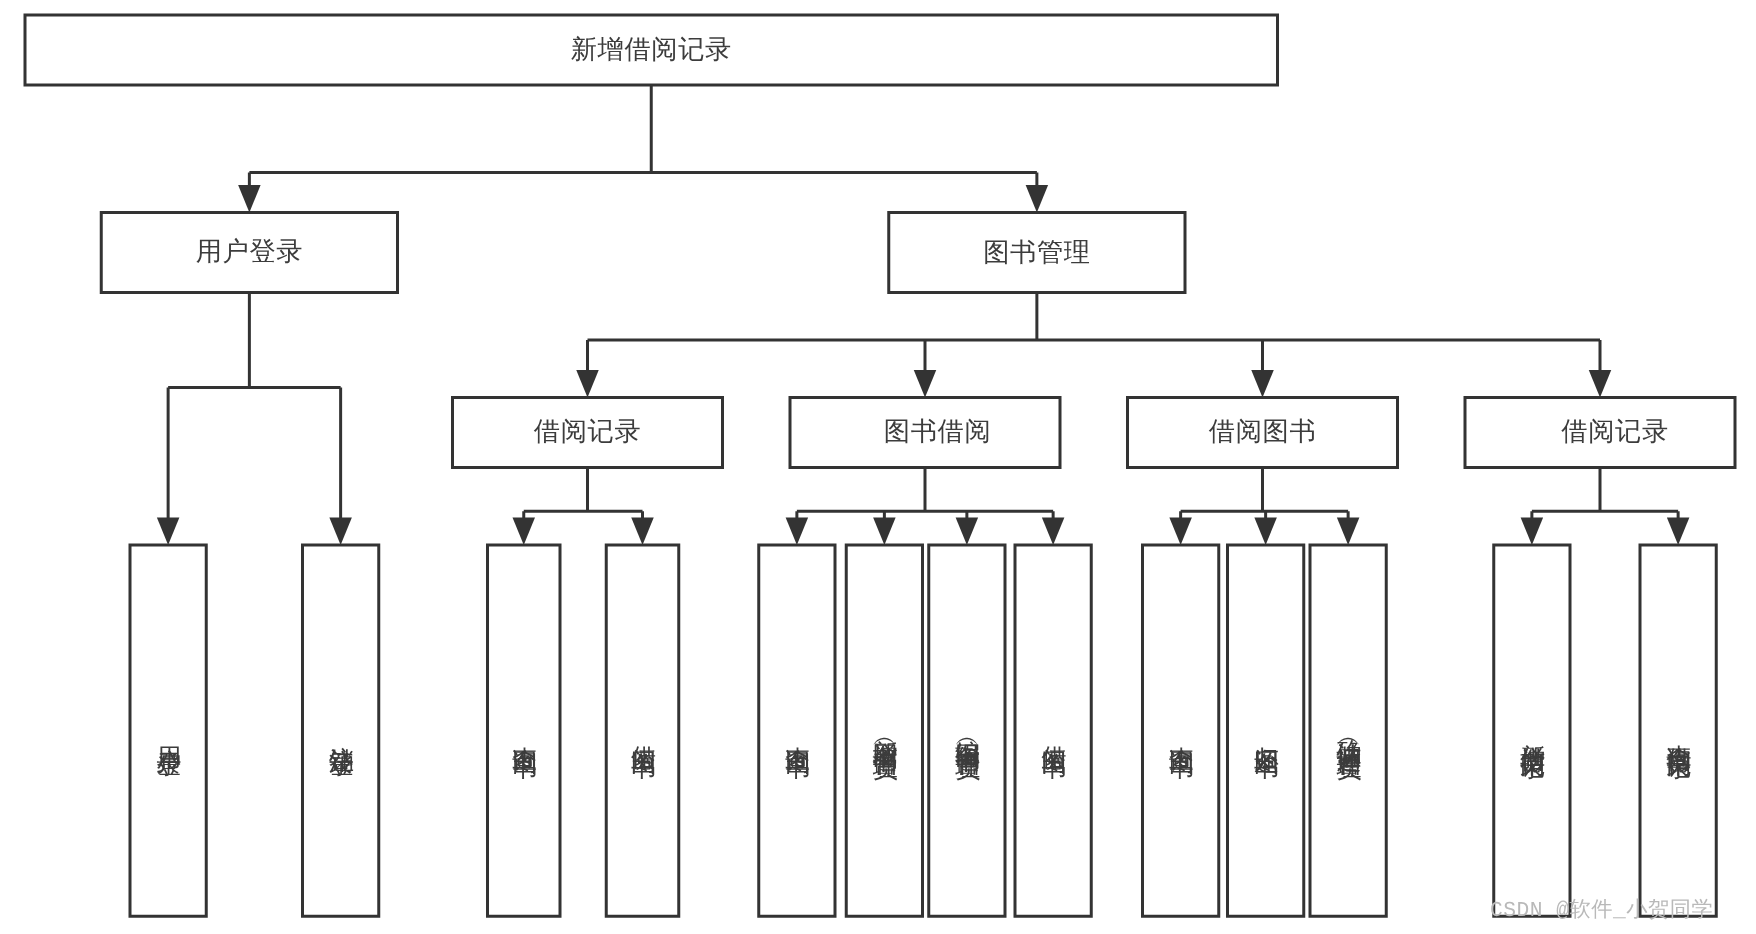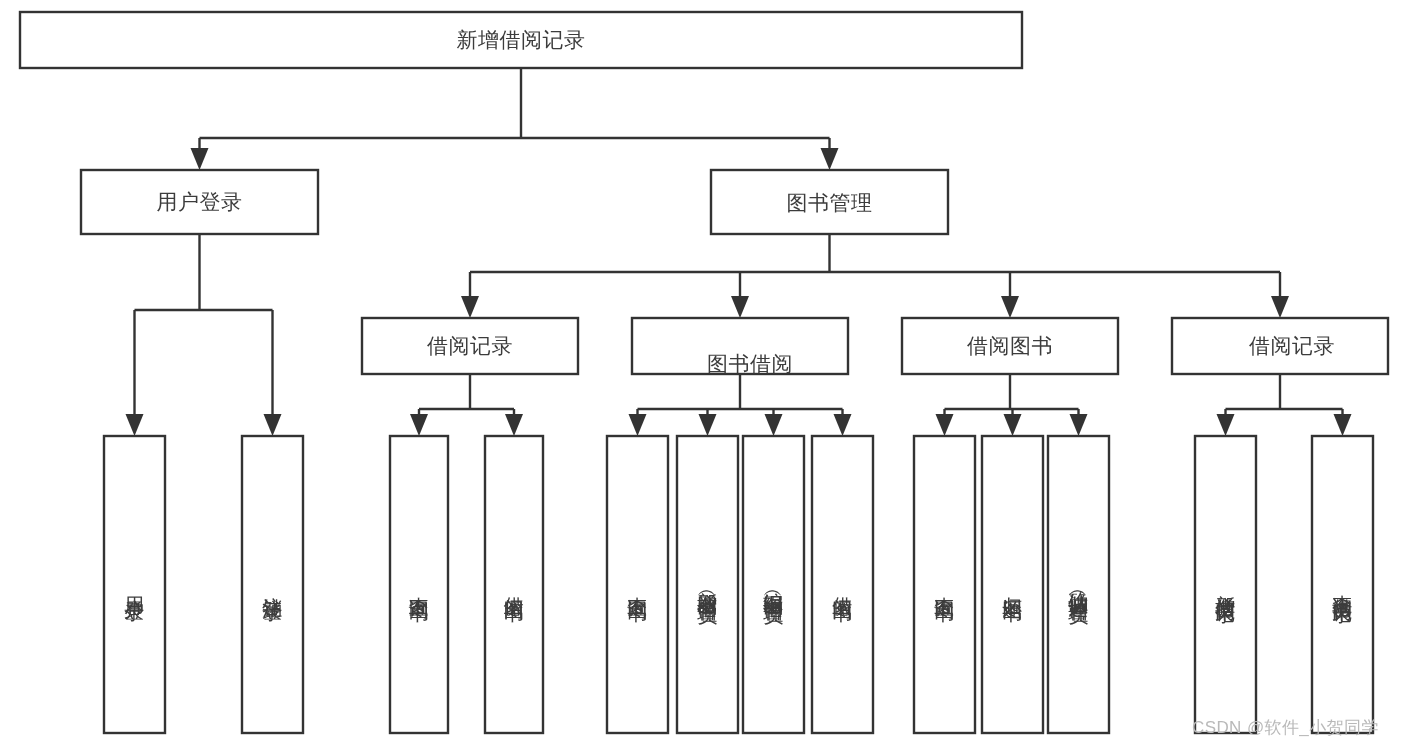--- a/index.html
+++ b/index.html
@@ -157,33 +157,33 @@
         <rect x="1195" y="436" width="61" height="297" class="node-box"></rect>
         <rect x="1312" y="436" width="61" height="297" class="node-box"></rect>
       </g>
   </svg>
 
   <div id="label-layer">
       <div class="node-label horizontal" style="left: 20px; top: 12px; width: 1002px; height: 56px;">新增借阅记录</div>
       <div class="node-label horizontal" style="left: 81px; top: 170px; width: 237px; height: 64px;">用户登录</div>
       <div class="node-label horizontal" style="left: 711px; top: 170px; width: 237px; height: 66px;">图书管理</div>
       <div class="node-label horizontal" style="left: 362px; top: 318px; width: 216px; height: 56px;">借阅记录</div>
-      <div class="node-label horizontal" style="left: 632px; top: 336px; width: 216px; height: 56px; padding-left: 20px;">图书借阅</div>
+      <div class="node-label horizontal" style="left: 632px; top: 318px; width: 216px; height: 56px; padding-left: 20px;">图书借阅</div>
       <div class="node-label horizontal" style="left: 902px; top: 318px; width: 216px; height: 56px;">借阅图书</div>
       <div class="node-label horizontal" style="left: 1172px; top: 318px; width: 216px; height: 56px; padding-left: 24px;">借阅记录</div>
       <div class="node-label vertical" style="left: 104px; top: 436px; width: 61px; height: 297px;">用户登录</div>
       <div class="node-label vertical" style="left: 242px; top: 436px; width: 61px; height: 297px;">注销登录</div>
       <div class="node-label vertical" style="left: 390px; top: 436px; width: 58px; height: 297px;">查询图书</div>
       <div class="node-label vertical" style="left: 485px; top: 436px; width: 58px; height: 297px;">借阅图书</div>
       <div class="node-label vertical" style="left: 607px; top: 436px; width: 61px; height: 297px;">查询图书</div>
       <div class="node-label vertical" style="left: 677px; top: 436px; width: 61px; height: 297px;">新增图书（管理员）</div>
       <div class="node-label vertical" style="left: 743px; top: 436px; width: 61px; height: 297px;">编辑图书（管理员）</div>
       <div class="node-label vertical" style="left: 812px; top: 436px; width: 61px; height: 297px;">借阅图书</div>
       <div class="node-label vertical" style="left: 914px; top: 436px; width: 61px; height: 297px;">查询图书</div>
       <div class="node-label vertical" style="left: 982px; top: 436px; width: 61px; height: 297px;">归还图书</div>
       <div class="node-label vertical" style="left: 1048px; top: 436px; width: 61px; height: 297px;">确认归还（管理员）</div>
       <div class="node-label vertical" style="left: 1195px; top: 436px; width: 61px; height: 297px;">新增借阅记录</div>
       <div class="node-label vertical" style="left: 1312px; top: 436px; width: 61px; height: 297px;">查询借阅记录</div>
     </div>
 
-  <div class="watermark" style="left:1192px; top:716px;">CSDN @软件_小贺同学</div>
+  <div class="watermark" style="left:1192px; top:716px;font-family:Liberation Mono, monospace;">CSDN @软件_小贺同学</div>
 
 </div>
 
 </body></html>

